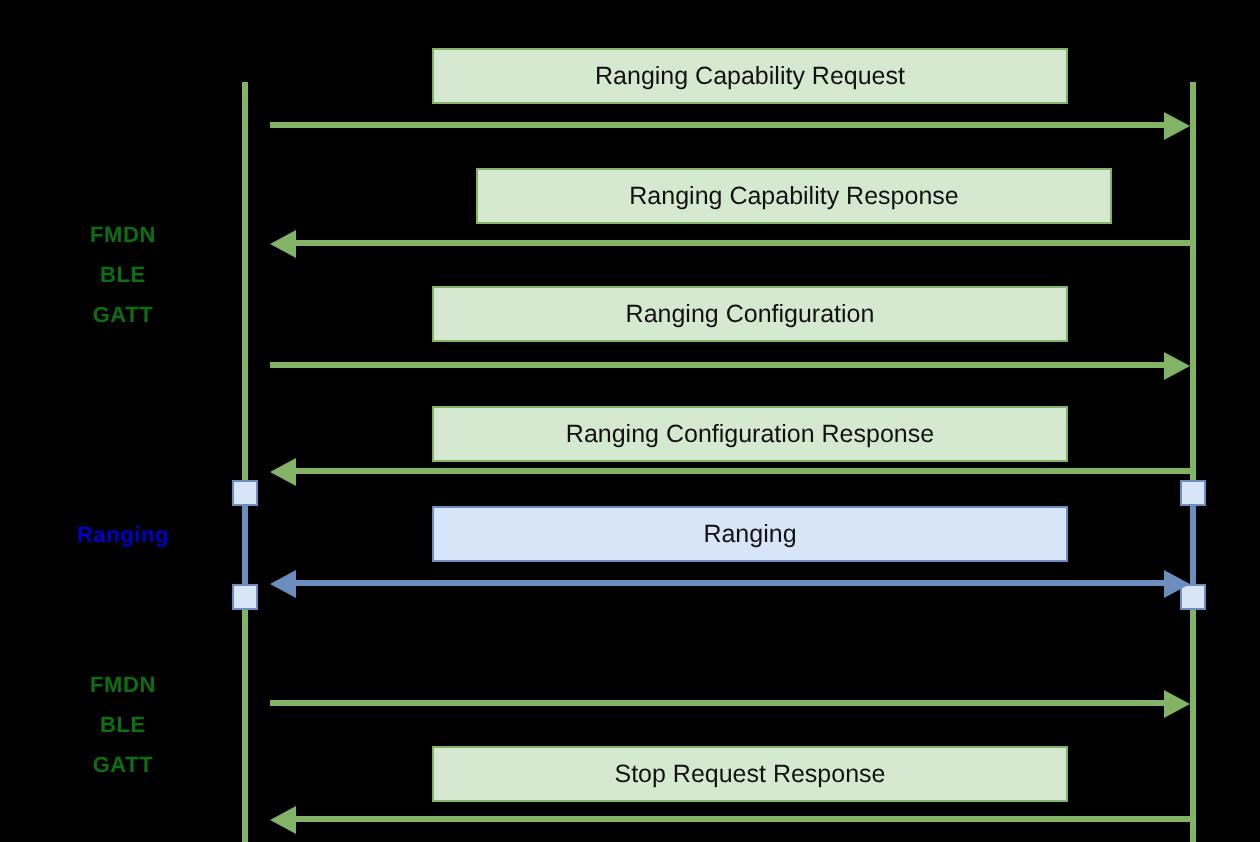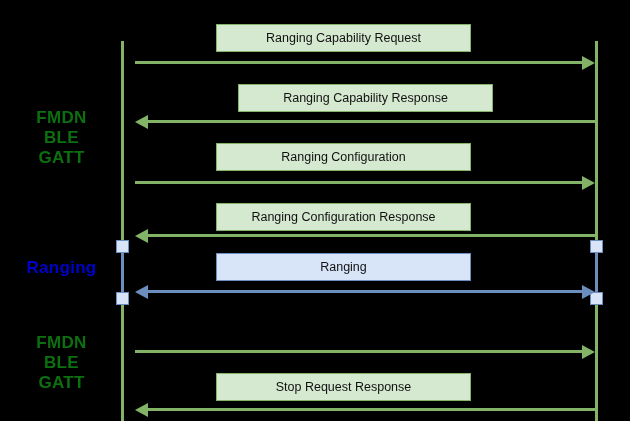--- a/index.html
+++ b/index.html
@@ -23,34 +23,34 @@
   }
   .lifeline.left  { left: 121px; }
   .lifeline.right { left: 595px; }
 
   
   .phase-label {
     position: absolute;
     left: 14px;
     width: 95px;
     text-align: center;
-    font-size: 17px;
+    font-size: 11px;
     font-weight: bold;
     line-height: 20px;
     letter-spacing: 0.3px;
     white-space: pre-line;
   }
   .phase-label.gatt   { color: #0c7010; }
   .phase-label.rangng { color: #0000cc; }
 
   
   .msg-box {
     position: absolute;
     left: 216px;
-    width: 255px;
+    width: 318px;
     height: 28px;
     box-sizing: border-box;
     border: 1px solid #82b366;
     background: #d5e8d0;
     color: #111111;
     font-size: 12.5px;
     display: flex;
     align-items: center;
     justify-content: center;
     text-align: center;

